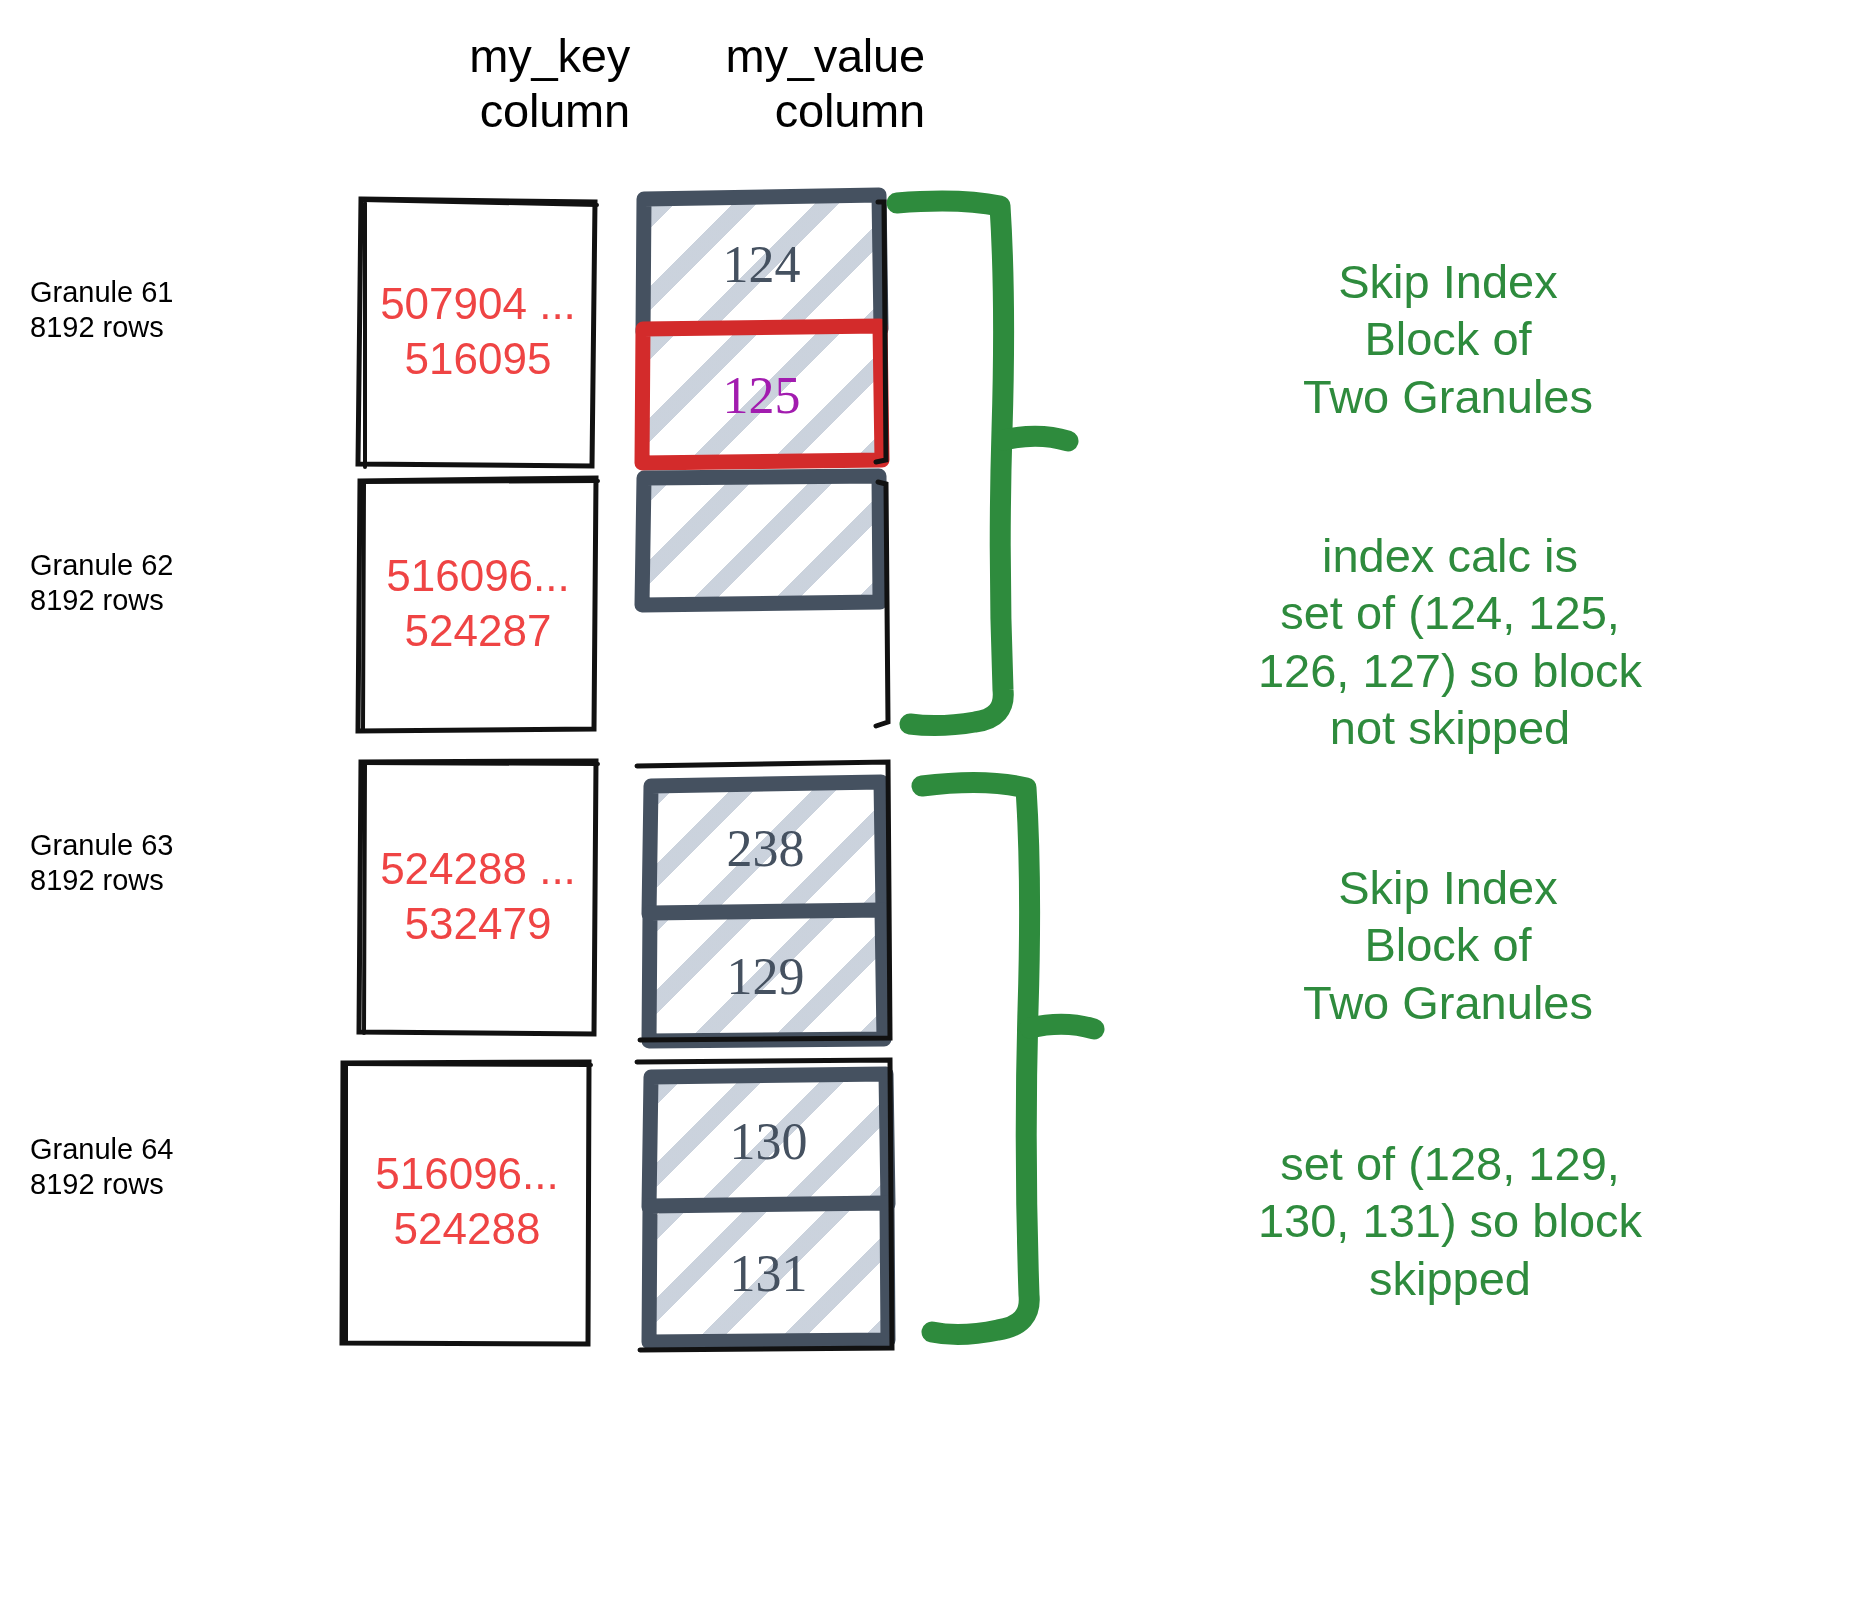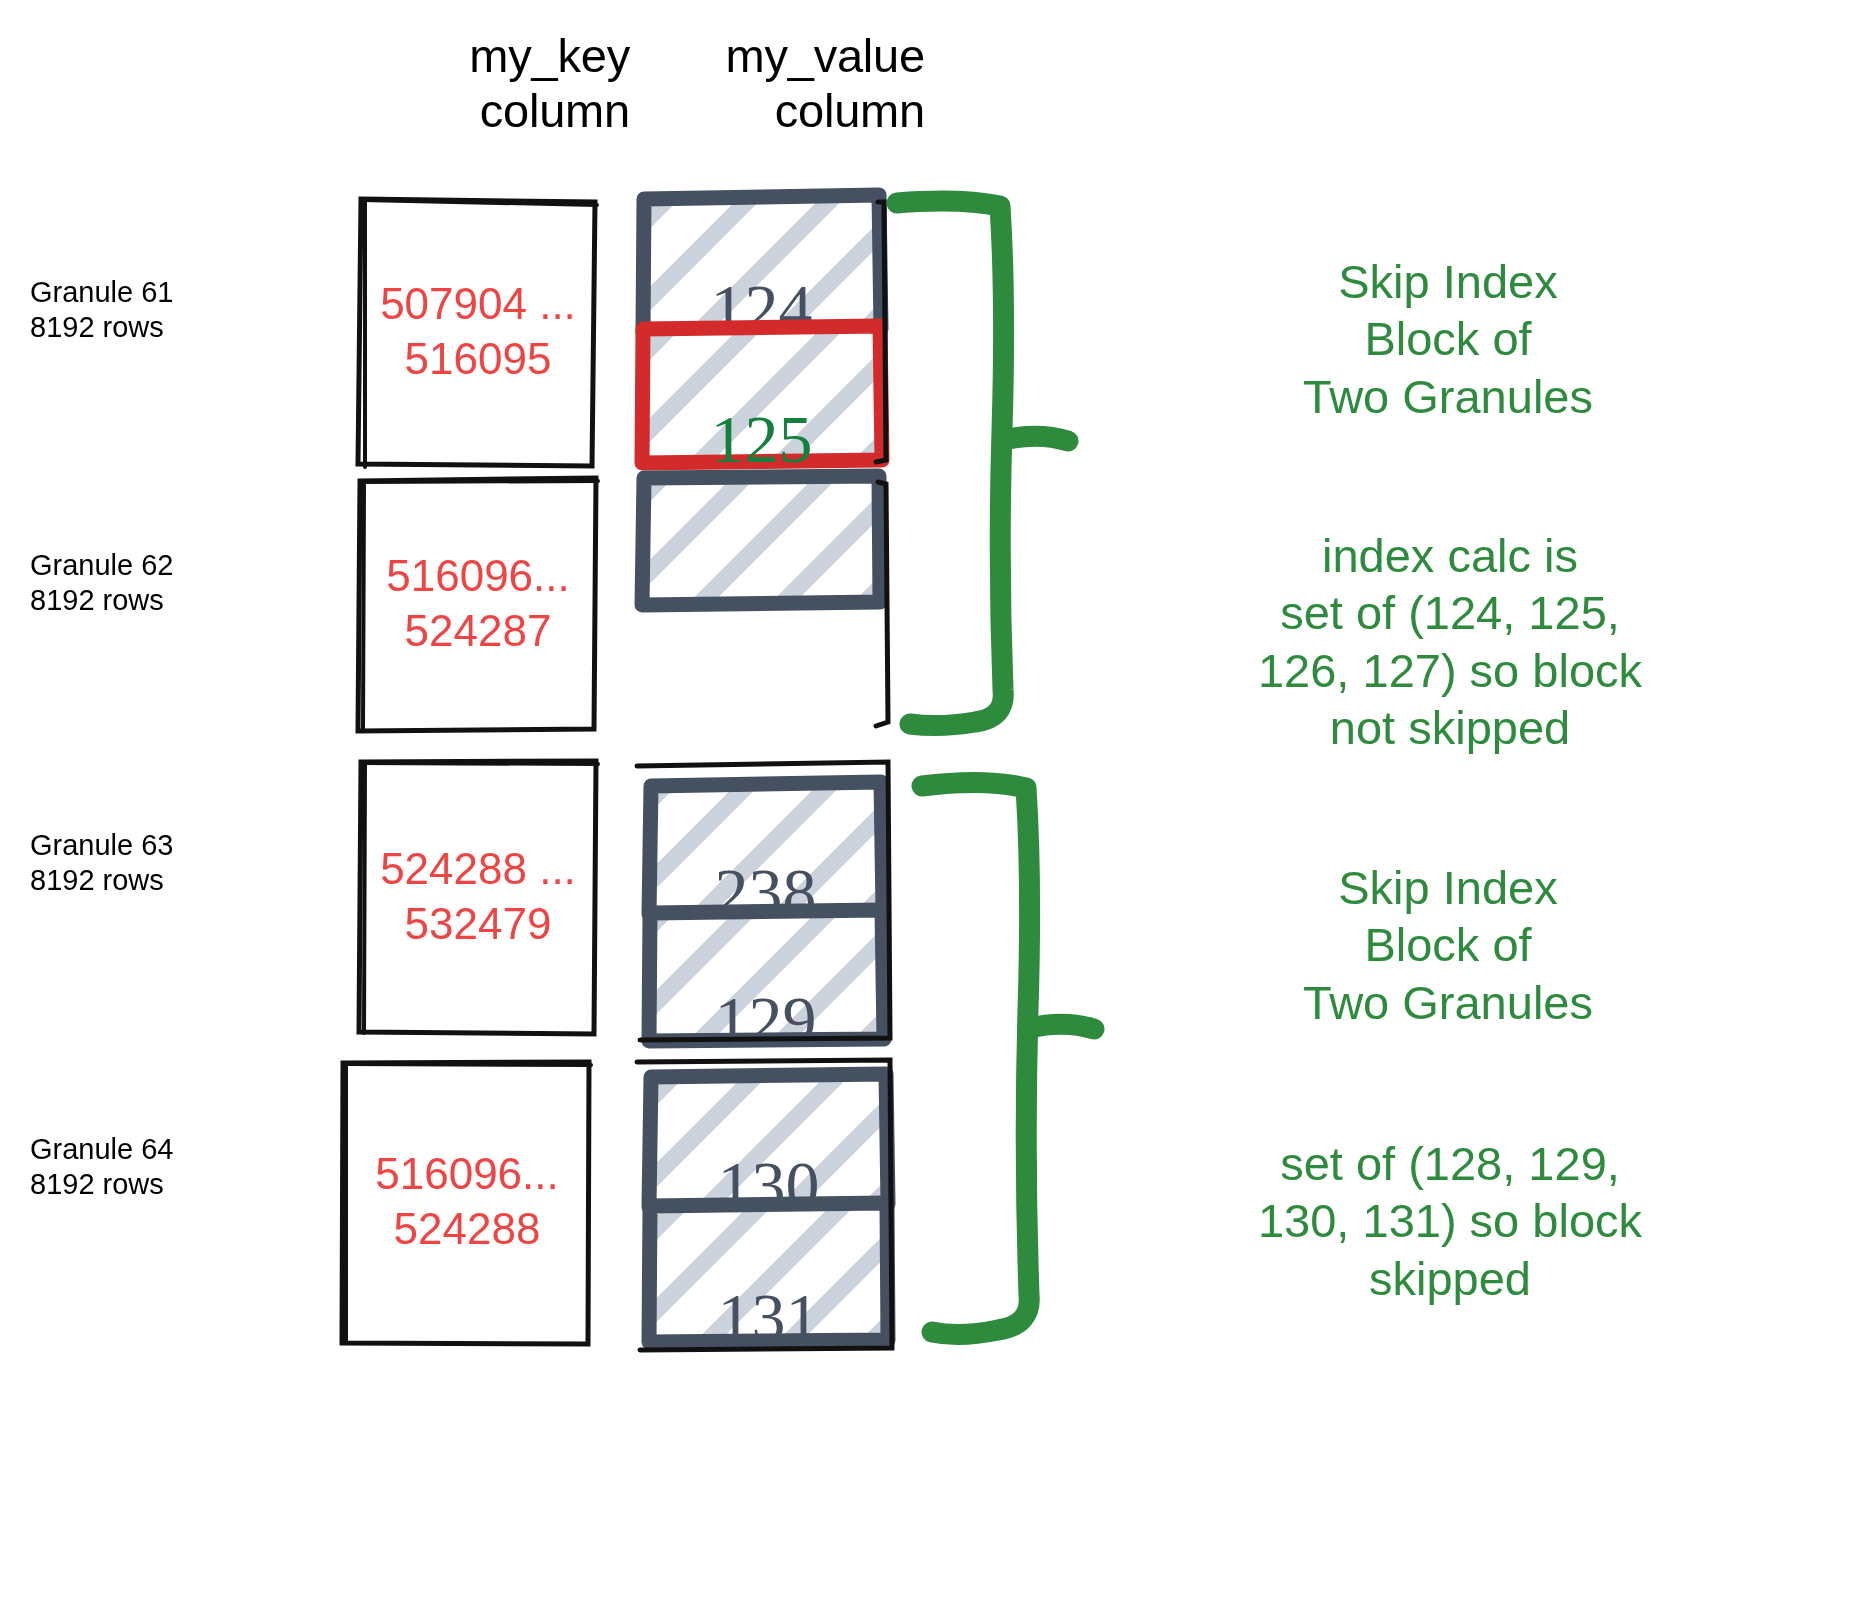--- a/index.html
+++ b/index.html
@@ -81,26 +81,25 @@
         rgba(255,255,255,0) 17px,
         rgba(255,255,255,0) 58px);
   }
   .val-box .sketch { position: absolute; inset: -14px -14px; overflow: visible; }
   .val-num {
     position: absolute;
     left: 0; right: 0;
     top: 50%;
     transform: translateY(-50%);
     text-align: center;
-    font-size: 68px;
+    font-size: 52px;
     color: #455160;
     font-family: "Liberation Serif", serif;
-    margin-top: 44px;
-  }
-  .val-num.highlight { color: #15803d; }
+  }
+  .val-num.highlight { color: #a21caf; }
 
   
   .note {
     position: absolute;
     color: #2e8b3d;
     font-size: 47px;
     line-height: 1.22;
     text-align: center;
     white-space: pre-line;
     margin-top: 35px;

